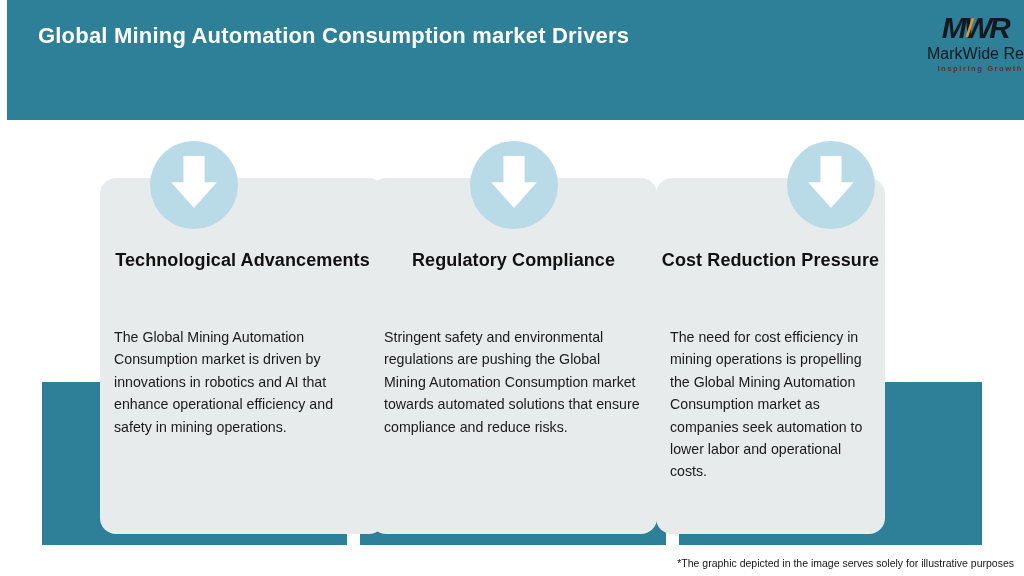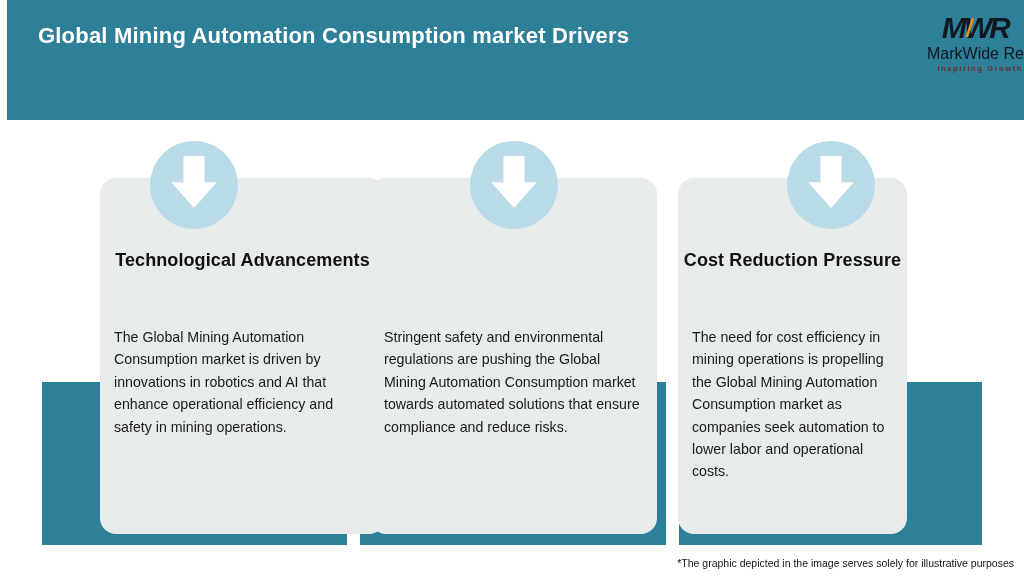--- a/index.html
+++ b/index.html
@@ -45,21 +45,21 @@
   .shadow-1{left:42px;width:305px;}
   .shadow-2{left:360px;width:306px;}
   .shadow-3{left:679px;width:303px;}
   
   .card{
     position:absolute;top:178px;height:356px;border-radius:16px;
     background:var(--card-gray,#E8EBEB);
   }
   .card-1{left:52px;width:285px;margin-left:48px;}
   .card-2{left:370px;width:287px;}
-  .card-3{left:678px;width:229px;}
+  .card-3{left:656px;width:229px;}
   .card-title{
     position:absolute;left:0;right:0;top:72px;text-align:center;
     font-size:18px;font-weight:bold;color:#111111;letter-spacing:.1px;
   }
   .card-desc{
     position:absolute;left:14px;right:16px;top:148px;
     font-size:14.2px;line-height:22.4px;color:#1a1a1a;text-align:left;
   }
   
   .arrow-circle{
@@ -101,20 +101,21 @@
   <div class="card-shadow shadow-1"></div>
   <div class="card-shadow shadow-2"></div>
   <div class="card-shadow shadow-3"></div>
 
   <div class="card card-1">
     <div class="card-title">Technological Advancements</div>
     <div class="card-desc">The Global Mining Automation Consumption market is driven by innovations in robotics and AI that enhance operational efficiency and safety in mining operations.</div>
   </div>
 
   <div class="card card-2">
+    <div class="card-title">Regulatory Compliance</div>
     <div class="card-desc">Stringent safety and environmental regulations are pushing the Global Mining Automation Consumption market towards automated solutions that ensure compliance and reduce risks.</div>
   </div>
 
   <div class="card card-3">
     <div class="card-title">Cost Reduction Pressure</div>
     <div class="card-desc">The need for cost efficiency in mining operations is propelling the Global Mining Automation Consumption market as companies seek automation to lower labor and operational costs.</div>
   </div>
 
   <div class="arrow-circle circle-1">
     <svg viewBox="0 0 100 100">

